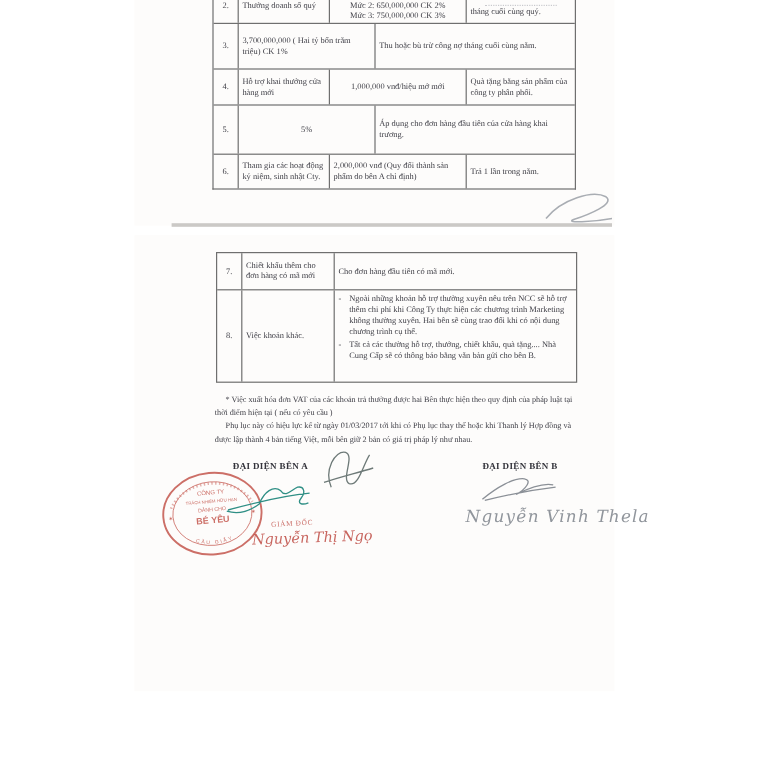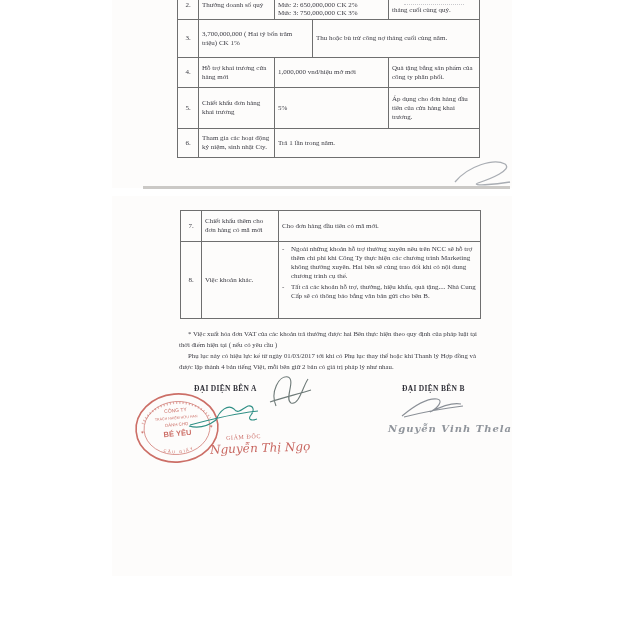--- a/index.html
+++ b/index.html
@@ -10,41 +10,41 @@
   .canvas{position:relative;width:640px;height:640px;background:#ffffff;overflow:hidden;
           font-family:"Liberation Serif", serif;color:var(--ink);}
   .photo{position:absolute;background:#fdfcfb;}
   
   .doc-table{position:absolute;border:1px solid var(--bd);box-sizing:border-box;background:transparent;}
   .tr{display:flex;box-sizing:border-box;border-top:1px solid var(--bd);}
   .tr.first{border-top:none;}
   .td{box-sizing:border-box;border-left:1px solid var(--bd);padding:2px 3px;
       font-size:7px;line-height:9px;display:flex;flex-direction:column;justify-content:center;overflow:hidden;}
   .td.no{border-left:none;align-items:center;}
-  .t1 .no{width:20px;} .t1 .lbl{width:76px;} .t1 .val{width:114px;} .t1 .note{flex:1;}
+  .t1 .no{width:20px;} .t1 .lbl{width:76px;} .t1 .val{width:114px;align-items:center;} .t1 .note{flex:1;}
   .t2 .no{width:20px;} .t2 .lbl{width:77px;justify-content:center;} .t2 .val{width:113px;} .t2 .note{flex:1;}
   .t2 .merged{flex:1;}
   .top-cut{justify-content:flex-start;padding-top:1px;}
   .bottom-align{justify-content:flex-start;padding-bottom:2px;}
   .cutline{height:2px;border-bottom:1px dotted #bdbdc2;width:72%;margin:0 auto 1px auto;opacity:.8;}
   .vline{line-height:8px;}
   .bullets{display:flex;flex-direction:column;gap:2px;justify-content:flex-start;padding-top:3px;}
   .bullet{display:flex;}
   .bullet .dash{width:9px;flex:none;text-align:left;}
   .bullet .btxt{flex:1;}
   
   .divider{position:absolute;left:143px;top:186px;width:367px;height:3px;background:var(--divider);}
   
   .para{position:absolute;left:179px;width:302px;font-size:6.8px;line-height:11px;text-indent:9px;}
   
   .sig-label{position:absolute;font-size:7.5px;font-weight:bold;letter-spacing:.3px;color:#33333b;}
   .dir-title{position:absolute;font-size:6px;color:var(--handred);letter-spacing:.6px;transform:rotate(-3deg);opacity:.85;}
   .hand{position:absolute;font-family:"DejaVu Serif", serif;font-style:italic;white-space:nowrap;}
   .hand.a{color:var(--handred);font-size:12px;transform:rotate(-2deg);opacity:.9;}
-  .hand.b{color:var(--handgray);font-size:10px;letter-spacing:1px;opacity:.95;font-weight:bold;}
+  .hand.b{color:var(--handgray);font-size:14px;letter-spacing:1px;opacity:.95;}
   .overlay-svg{position:absolute;left:0;top:0;pointer-events:none;}
   .stamp-svg{position:absolute;left:133px;top:391px;transform:rotate(-5deg);opacity:.85;}
 </style>
 </head>
 <body>
 
 <div class="canvas">
 
   <div class="photo" style="left:112px;top:0;width:400px;height:188px;"></div>
   <div class="photo" style="left:112px;top:196px;width:400px;height:380px;"></div>
@@ -78,51 +78,51 @@
       <div class="td note">
           <span>Thu hoặc bù trừ công nợ tháng cuối cùng năm.</span>
         </div>
     </div>
 
     <div class="tr" style="height:30px;">
       <div class="td no">
           <span>4.</span>
         </div>
       <div class="td lbl">
-          <span>Hỗ trợ khai trương cửa hàng mới</span>
+          <span>Hỗ trợ khai thưởng cửa hàng mới</span>
         </div>
       <div class="td val">
           <span>1,000,000 vnđ/hiệu mở mới</span>
         </div>
       <div class="td note">
           <span>Quà tặng bằng sản phẩm của công ty phân phối.</span>
         </div>
     </div>
 
     <div class="tr" style="height:41px;">
       <div class="td no">
           <span>5.</span>
-        </div>
-      <div class="td lbl">
-          <span>Chiết khấu đơn hàng khai trương</span>
         </div>
       <div class="td val">
           <span>5%</span>
         </div>
       <div class="td note">
           <span>Áp dụng cho đơn hàng đầu tiên của cửa hàng khai trương.</span>
         </div>
     </div>
 
     <div class="tr" style="height:29px;">
       <div class="td no">
           <span>6.</span>
         </div>
       <div class="td lbl">
           <span>Tham gia các hoạt động kỷ niệm, sinh nhật Cty.</span>
+        </div>
+      <div class="td val">
+          <span>2,000,000 vnđ (Quy đổi thành sản phẩm do bên A chỉ định)</span>
         </div>
       <div class="td note">
           <span>Trả 1 lần trong năm.</span>
         </div>
     </div>
   </div>
 
   <div class="divider"></div>
 
   <div class="doc-table t2" style="left:180px;top:210px;width:301px;">
@@ -146,21 +146,21 @@
       <div class="td lbl">
           <span>Việc khoản khác.</span>
         </div>
       <div class="td merged bullets">
         <div class="bullet">
           <span class="dash">-</span>
           <span class="btxt">Ngoài những khoản hỗ trợ thường xuyên nêu trên NCC sẽ hỗ trợ thêm chi phí khi Công Ty thực hiện các chương trình Marketing không thường xuyên. Hai bên sẽ cùng trao đổi khi có nội dung chương trình cụ thể.</span>
         </div>
         <div class="bullet">
           <span class="dash">-</span>
-          <span class="btxt">Tất cả các khoản hỗ trợ, thưởng, hiệu khấu, quà tặng.... Nhà Cung Cấp sẽ có thông báo bằng văn bản gửi cho bên B.</span>
+          <span class="btxt">Tất cả các thường hỗ trợ, thưởng, chiết khấu, quà tặng.... Nhà Cung Cấp sẽ có thông báo bằng văn bản gửi cho bên B.</span>
         </div>
       </div>
     </div>
   </div>
 
   <div class="para" style="top:328px;">* Việc xuất hóa đơn VAT của các khoản trả thưởng được hai Bên thực hiện theo quy định của pháp luật tại thời điểm hiện tại ( nếu có yêu cầu )</div>
   <div class="para" style="top:350px;">Phụ lục này có hiệu lực kể từ ngày 01/03/2017 tới khi có Phụ lục thay thế hoặc khi Thanh lý Hợp đồng và được lập thành 4 bản tiếng Việt, mỗi bên giữ 2 bản có giá trị pháp lý như nhau.</div>
 
   <div class="sig-label" style="left:166px;top:384px;padding-left:28px;">ĐẠI DIỆN BÊN A</div>
   <div class="sig-label" style="left:402px;top:384px;">ĐẠI DIỆN BÊN B</div>

